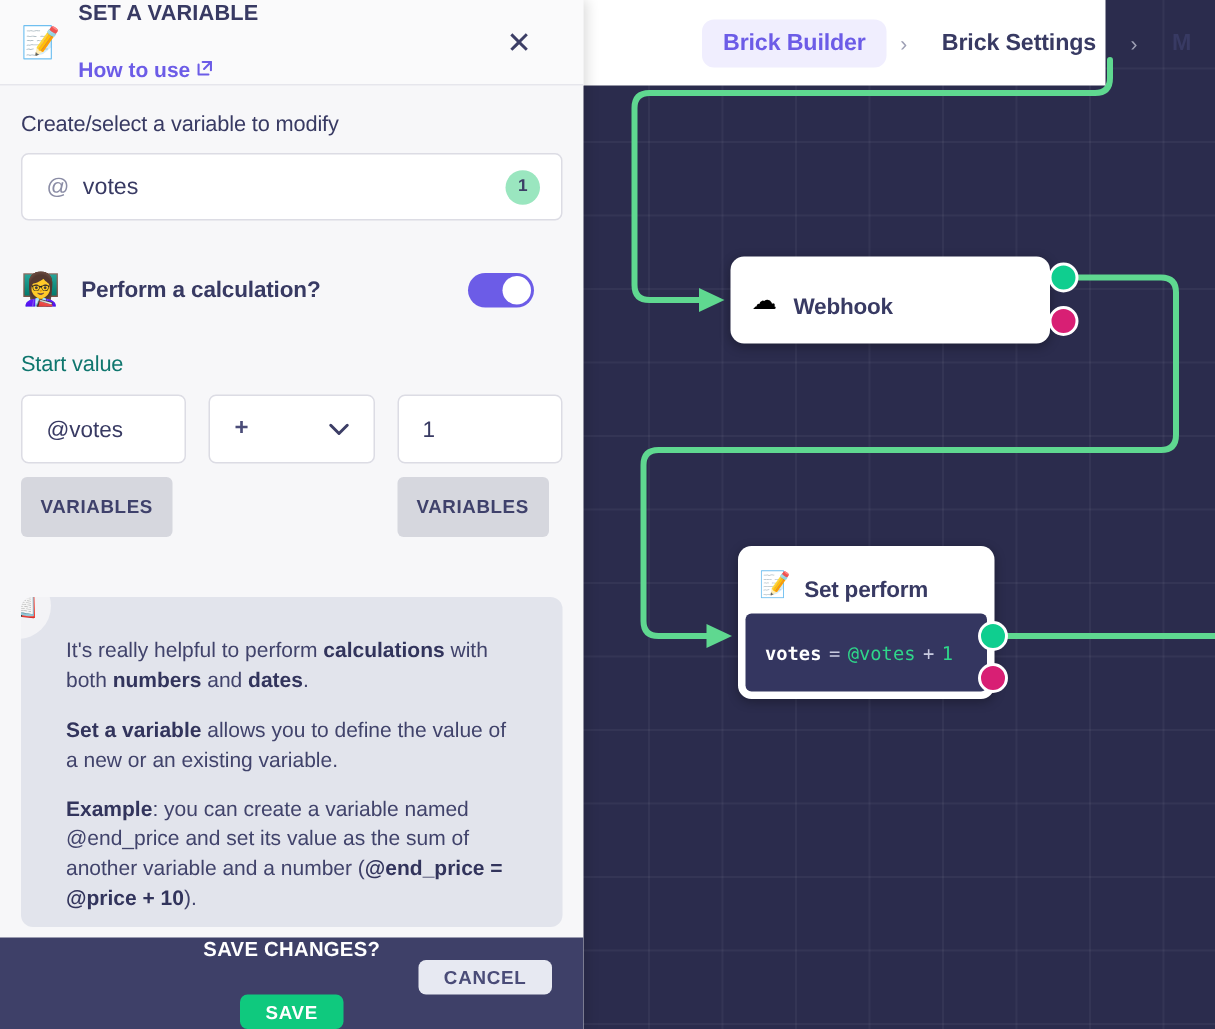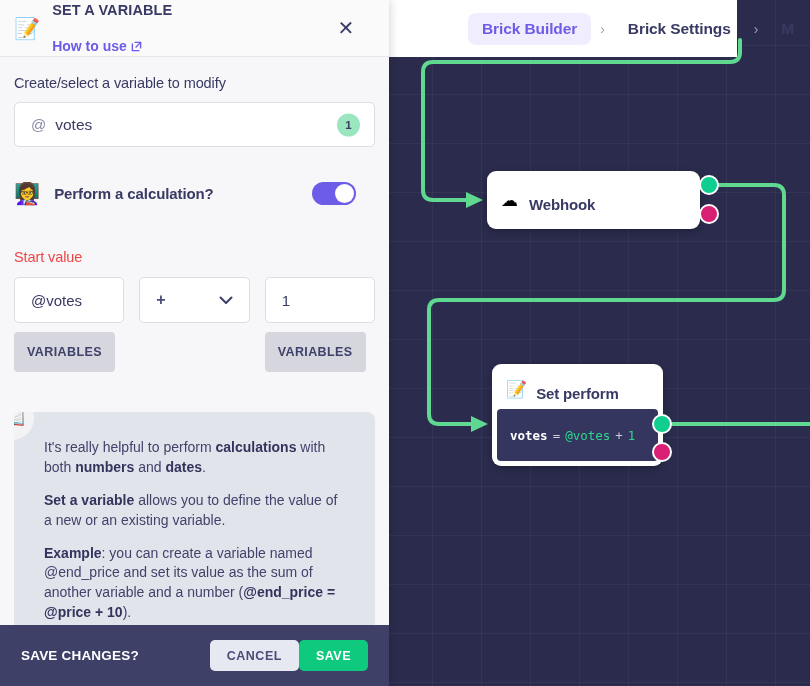--- a/index.html
+++ b/index.html
@@ -222,21 +222,21 @@
     position: relative;
     cursor: pointer;
   }
   #toggle::after {
     content: "";
     position: absolute; right: 2px; top: 2px;
     width: 19px; height: 19px; border-radius: 50%;
     background: #ffffff;
   }
 
-  #startval-label { margin-top: 38px; font-size: 14.5px; color: #ef4444; }
+  #startval-label { margin-top: 24px; font-size: 14.5px; color: #0f766e; }
 
   #calc-inputs {
     display: flex; gap: 15px; margin-top: 12px;
   }
   .calc-cell { width: 124px; }
   .calc-input {
     background: #ffffff;
     border: 1px solid #dcdce4;
     border-radius: 5px;
     height: 46px;
@@ -297,20 +297,21 @@
 
   
   #savebar {
     position: absolute;
     left: 0; bottom: 0;
     width: 389px; height: 61px;
     background: #3e4068;
     display: flex; align-items: center;
     padding: 0 21px;
     z-index: 50;
+    flex-direction: column;
   }
   #savebar-label {
     font-size: 13.5px; font-weight: bold; color: #ffffff;
     letter-spacing: 0.2px;
   }
   #cancel-btn {
     margin-left: auto;
     background: #e7e9f2; color: #4a4c78;
     font-size: 12.5px; font-weight: bold; letter-spacing: 0.5px;
     border-radius: 5px;

